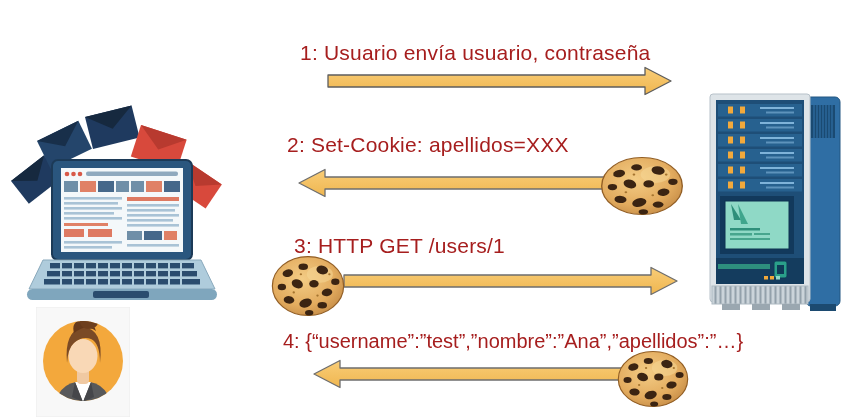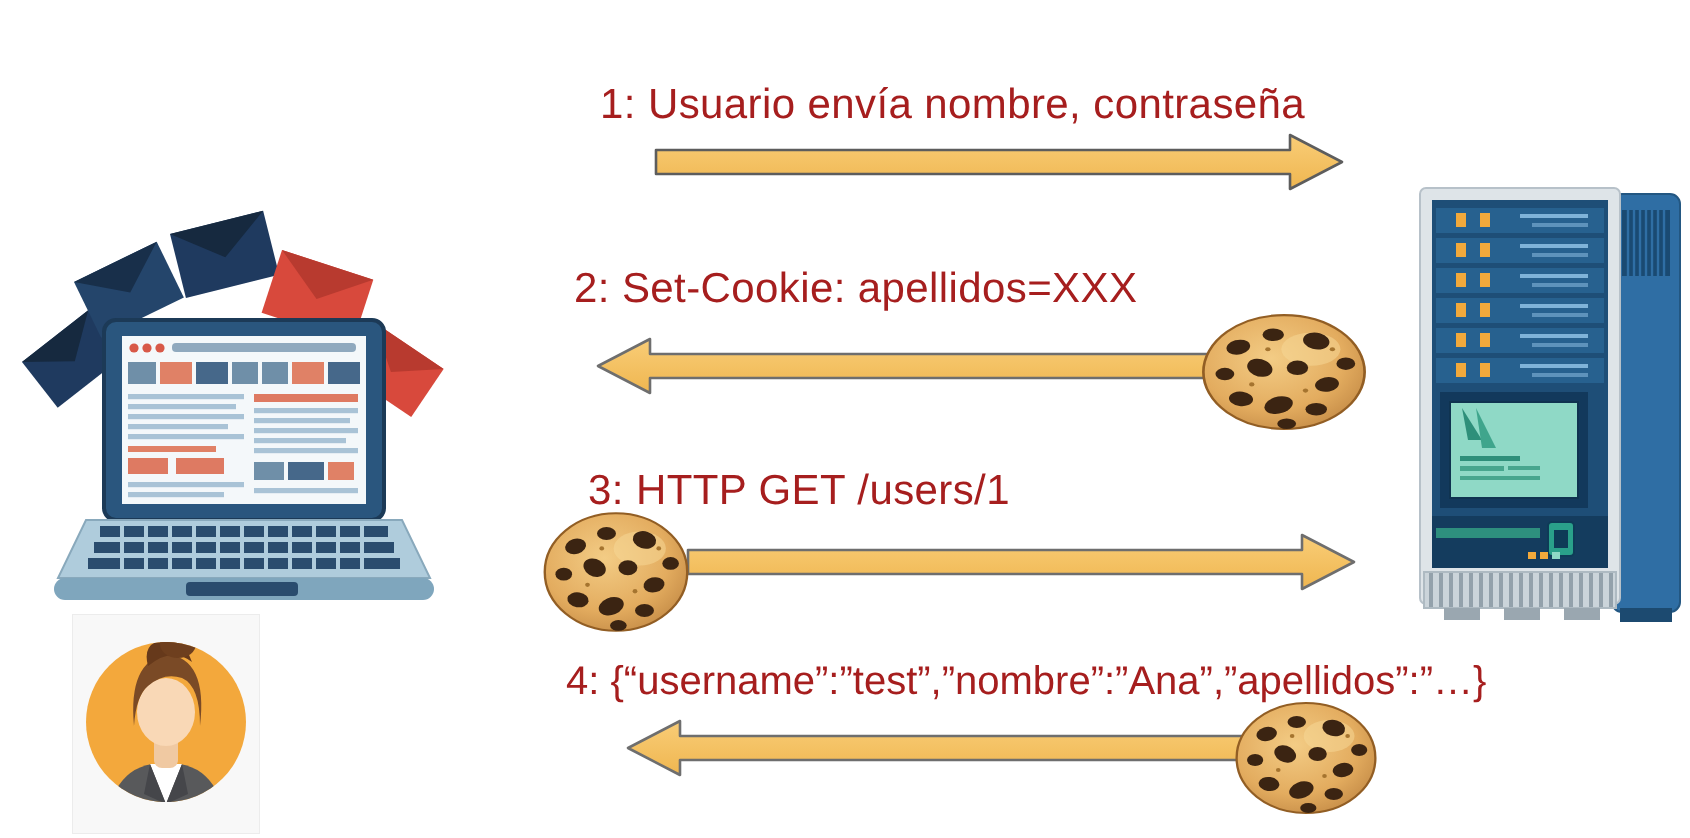--- a/index.html
+++ b/index.html
@@ -220,21 +220,21 @@
 
       <rect x="4" y="194" width="96" height="18" fill="url(#vlines)" stroke="#AEBAC2"></rect>
       <g fill="#9AA7B0">
         <rect x="14" y="212" width="18" height="6"></rect>
           <rect x="44" y="212" width="18" height="6"></rect>
           <rect x="74" y="212" width="18" height="6"></rect>
       </g>
     </svg>
   </div>
 
-  <div class="msg-label" style="left:300px;top:41px;">1: Usuario envía nombre, contraseña</div>
+  <div class="msg-label" style="left:300px;top:41px;">1: Usuario envía usuario, contraseña</div>
   <div class="abs" style="left:327px;top:66px;width:346px;height:30px;">
     <svg viewBox="0 0 346 30" width="346" height="30">
       <defs>
           <linearGradient id="gr1" x1="0" y1="0" x2="0" y2="1">
         <stop offset="0" stop-color="#F9CD77"></stop>
             <stop offset="1" stop-color="#EFB650"></stop>
           </linearGradient>
         </defs>
       <polygon points="1,9 318,9 318,1.5 344,15 318,28.5 318,21 1,21" fill="url(#gr1)" stroke="#5D5D5D" stroke-width="1.3" stroke-linejoin="round"></polygon>
     </svg>

